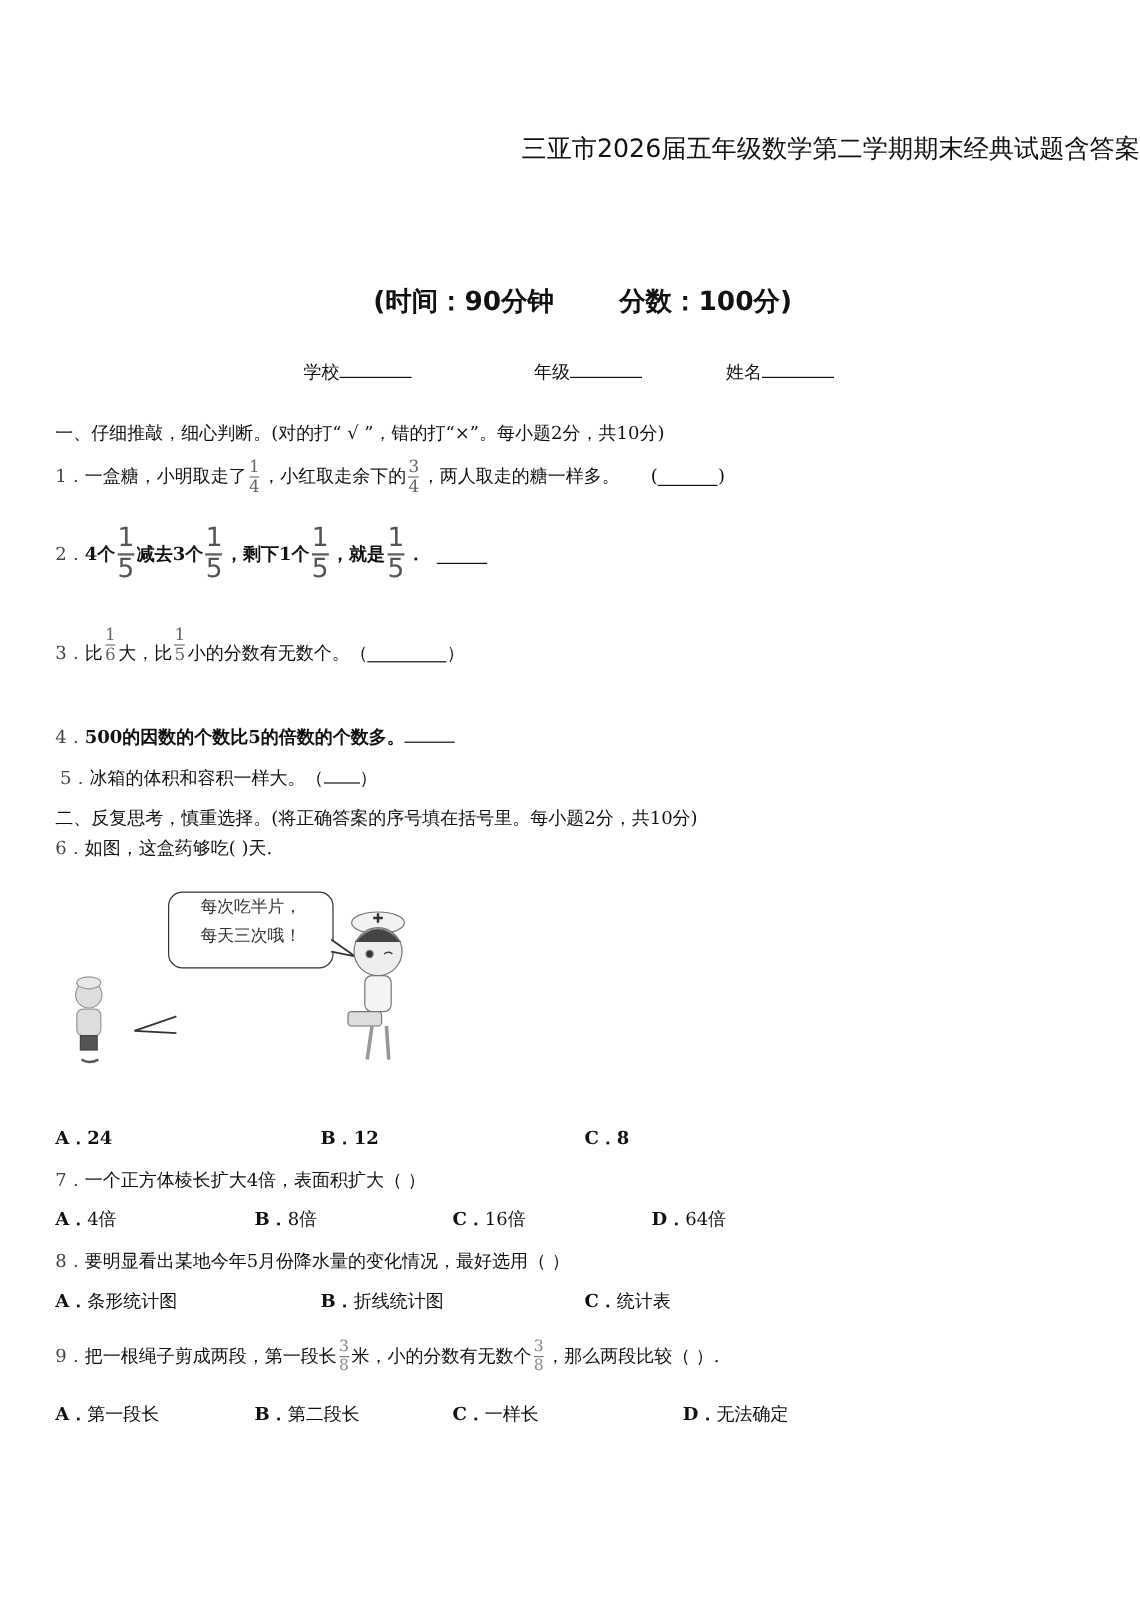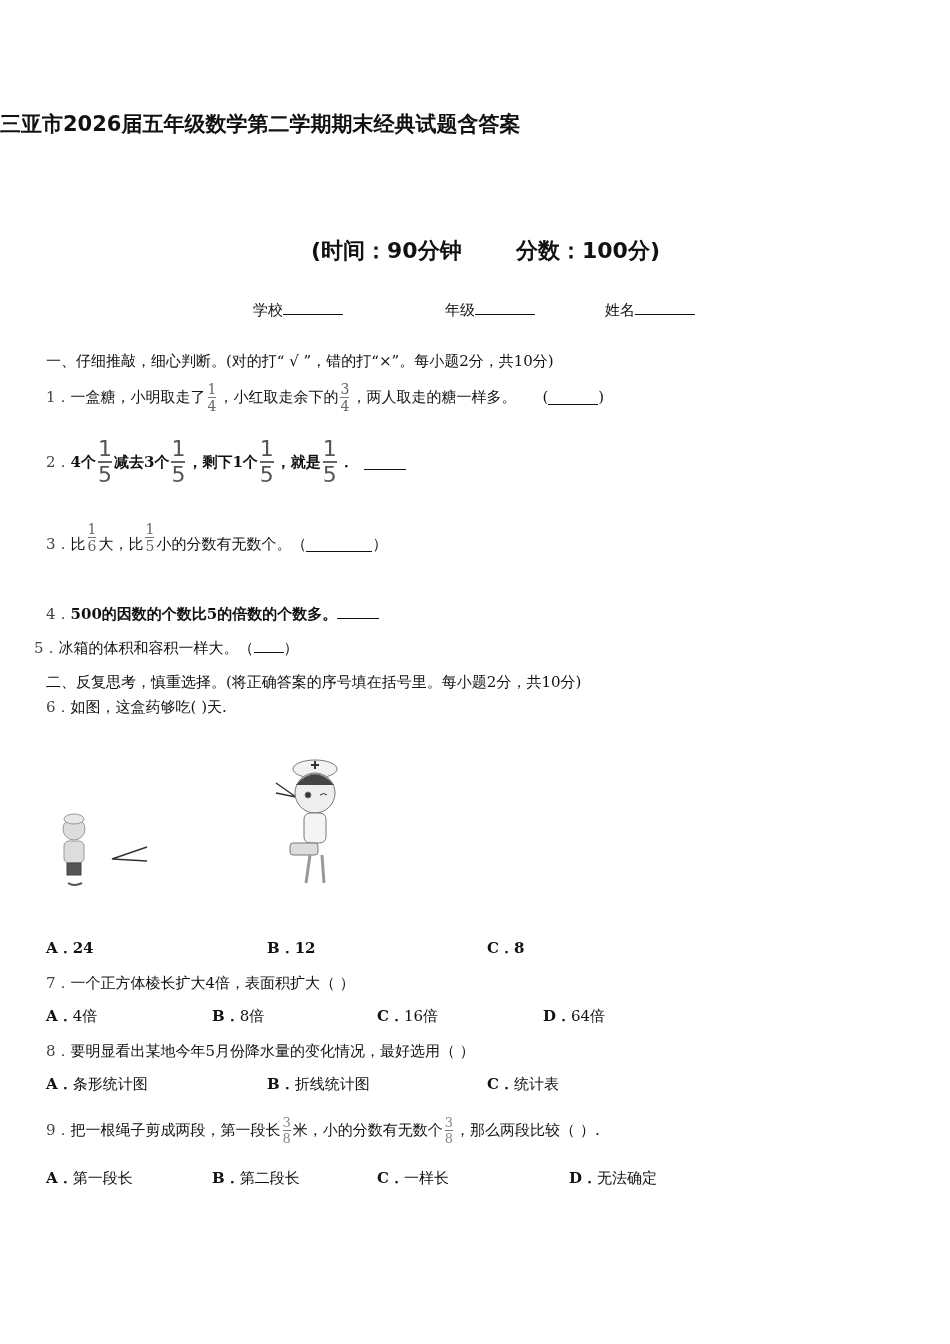--- a/index.html
+++ b/index.html
@@ -1,20 +1,20 @@
 <!DOCTYPE html>
 <html><head>
 <meta charset="utf-8">
 <style>
   html, body { margin: 0; padding: 0; background: #ffffff; }
   body { width: 950px; height: 1344px; position: relative; overflow: hidden;
          font-family: "DejaVu Serif", "Liberation Serif", serif; color: #111; }
   .abs { position: absolute; white-space: nowrap; }
-  .title { left: 0; width: 950px; top: 110px; text-align: left;
-           font-family: "DejaVu Sans", "Liberation Sans", sans-serif; font-weight: bold; font-size: 21px; letter-spacing: 0px; }
+  .title { left: 0; width: 950px; top: 110px; text-align: right;
+           font-family: "DejaVu Sans", "Liberation Sans", sans-serif; font-weight: normal; font-size: 21px; letter-spacing: 0px; }
   .sub { top: 236px; font-family: "DejaVu Sans", "Liberation Sans", sans-serif; font-weight: bold; font-size: 22px; }
   .field { top: 300px; font-family: "DejaVu Sans", "Liberation Sans", sans-serif; font-size: 15px; }
   .field .blank { display: inline-block; width: 60px; border-bottom: 1px solid #111; height: 14px; vertical-align: baseline; }
   .line { font-size: 15px; line-height: 20px; }
   .num { color: #444; font-family: "DejaVu Serif", serif; }
   .bold { font-weight: bold; }
   .frac { display: inline-block; vertical-align: middle; text-align: center; color: #666; font-family: "DejaVu Serif", serif; line-height: 1; margin: 0 2px; }
   .frac .n, .frac .d { display: block; font-size: 14px; }
   .frac .bar { display: block; border-top: 1px solid #777; margin: 1px 0; }
   .frac.big .n, .frac.big .d { font-size: 22px; font-family: "DejaVu Sans", sans-serif; color: #555; }
@@ -113,32 +113,36 @@
     </span>
   <span>小的分数有无数个。（</span>
   <span class="ans" style="width:66px;"></span>
   <span>）</span>
 </div>
 
 <div class="abs line" style="left:46px; top:604px;">
   <span class="num">4．</span><span class="bold">500的因数的个数比5的倍数的个数多。</span><span class="ans" style="width:42px;"></span>
 </div>
 
-<div class="abs line" style="left:34px; top:638px;">
+<div class="abs line" style="left:50px; top:638px;">
   <span class="num">5．</span><span>冰箱的体积和容积一样大。（</span><span class="ans" style="width:30px;"></span><span>）</span>
 </div>
 
 <div class="abs line" style="left:46px; top:672px;">二、反复思考，慎重选择。(将正确答案的序号填在括号里。每小题2分，共10分)</div>
 
 <div class="abs line" style="left:46px; top:697px;">
   <span class="num">6．</span><span>如图，这盒药够吃(      )天.</span>
 </div>
 
 <div class="figure" style="left:50px; top:735px; width:310px; height:170px;">
 
+  <div class="bubble" style="left:90px; top:8px; width:136px; height:62px;">
+    <div>每次吃半片，</div>
+    <div>每天三次哦！</div>
+  </div>
 
   <svg width="310" height="170" style="position:absolute; left:0; top:0;">
 
     <path d="M226 48 L246 62 L226 58" fill="#fff" stroke="#333" stroke-width="1.5"></path>
 
     <path d="M97 112 L62 124 L97 126" fill="#fff" stroke="#333" stroke-width="1.5"></path>
 
     <g fill="#ddd" stroke="#999" stroke-width="1">
       <circle cx="24" cy="94" r="11"></circle>
       <ellipse cx="24" cy="84" rx="10" ry="5" fill="#e8e8e8"></ellipse>

